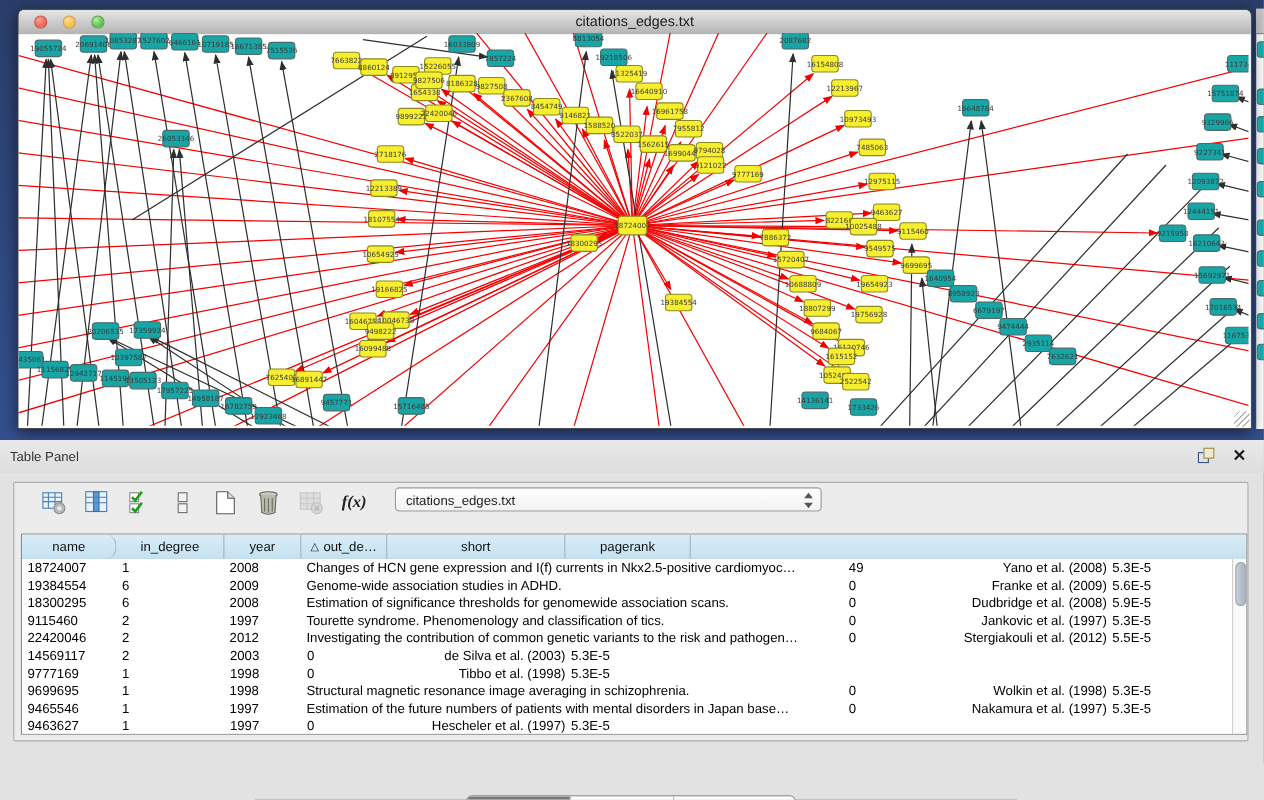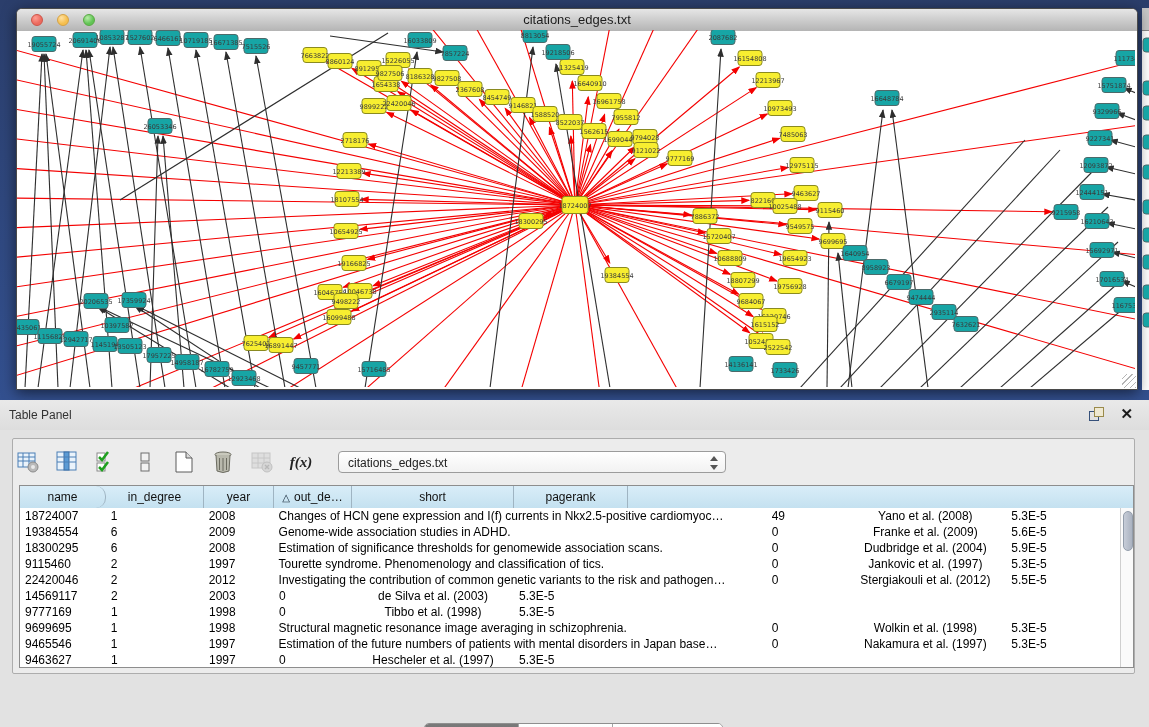--- a/index.html
+++ b/index.html
@@ -35,40 +35,40 @@
   #table-panel{position:absolute;left:0;top:400px;width:1149px;height:327px;background:#e2e2e2;}
   #panel-header{position:absolute;left:0;top:0;width:100%;height:30px;
                 background:linear-gradient(180deg,#e9e9e9,#dddddd);}
   #panel-title{position:absolute;left:9px;top:8px;font-size:12px;color:#333;}
   #float-icon{position:absolute;right:44px;top:7px;width:16px;height:16px;}
   #float-icon .sq1{position:absolute;left:0;top:4px;width:8px;height:8px;border:1.5px solid #35507a;}
   #float-icon .sq2{position:absolute;left:5px;top:0;width:8px;height:8px;border:1.5px solid #9a8a4a;background:#efe9d2;}
   #panel-close{position:absolute;right:16px;top:5px;font-size:15px;font-weight:bold;color:#1a1a1a;cursor:default;}
   #panel-card{position:absolute;left:12px;top:38px;width:1123px;height:236px;
               background:#ececec;border:1px solid #adadad;border-radius:2px;box-sizing:border-box;}
-  #toolbar{position:absolute;left:1px;top:4px;height:38px;display:flex;align-items:center;gap:11px;}
+  #toolbar{position:absolute;left:22px;top:4px;height:38px;display:flex;align-items:flex-start;gap:11px;}
   .tb-btn{width:28px;height:28px;display:flex;align-items:center;justify-content:center;}
   #fx-label{font-family:"Liberation Serif",serif;font-style:italic;font-weight:bold;font-size:15px;color:#222;}
   #table-selector{margin-left:12px;width:388px;height:22px;background:linear-gradient(180deg,#ffffff,#f2f2f2);
                   border:1px solid #9b9b9b;border-radius:4px;position:relative;
                   font-size:12px;color:#222;line-height:22px;padding-left:9px;box-sizing:border-box;}
   #table-selector .arrows{position:absolute;right:6px;top:3px;width:9px;height:16px;}
   #table-selector .up{position:absolute;top:1px;left:0;width:0;height:0;border-left:4px solid transparent;border-right:4px solid transparent;border-bottom:5px solid #555;}
   #table-selector .down{position:absolute;bottom:1px;left:0;width:0;height:0;border-left:4px solid transparent;border-right:4px solid transparent;border-top:5px solid #555;}
   #data-table{position:absolute;left:6px;top:46px;width:1115px;height:183px;
               background:#fff;border:1px solid #8d8d8d;box-sizing:border-box;overflow:hidden;}
   #thead{display:flex;height:22px;background:linear-gradient(180deg,#d9edf8,#c4e1f0);
          border-bottom:1px solid #8aa5b5;}
   .hcell{box-sizing:border-box;border-right:1px solid #9fb4c2;font-size:12px;color:#111;
          display:flex;align-items:center;justify-content:center;overflow:hidden;white-space:nowrap;}
   .sort-tri{font-size:10px;margin-right:4px;color:#123;}
   #tbody{position:absolute;left:0;top:22px;right:13px;bottom:0;overflow:hidden;}
   .trow{display:flex;height:16px;line-height:16px;background:#fff;}
   .tcell{box-sizing:border-box;font-size:12px;color:#000;overflow:hidden;white-space:nowrap;padding-left:5px;}
-  .tcell.center{text-align:center;padding-left:0;}
+  .tcell.center{text-align:right;padding-left:0;}
   #vscroll{position:absolute;right:0;top:22px;width:13px;bottom:0;background:#fafafa;border-left:1px solid #cfcfcf;box-sizing:border-box;}
   #vthumb{position:absolute;left:2px;top:3px;width:8px;height:38px;border-radius:5px;
           background:linear-gradient(90deg,#c7cdd8,#aab2c0);border:1px solid #939dab;}
   
   #tabbar{position:absolute;left:0;top:284px;width:100%;display:flex;justify-content:center;}
   #segctl{display:flex;border:1px solid #8f8f8f;border-radius:5px;overflow:hidden;background:#fdfdfd;
           box-shadow:0 1px 1px rgba(0,0,0,.15);}
   .seg{padding:3px 15px;font-size:12.5px;color:#1c1c1c;border-right:1px solid #a5a5a5;background:linear-gradient(180deg,#ffffff,#f0f0f0);}
   .seg:last-child{border-right:none;}
   .seg.active{background:linear-gradient(180deg,#7a7a7a,#6b6b6b);color:#efefef;}
@@ -589,21 +589,21 @@
               <div class="tcell" style="width: 78px;">0</div>
               <div class="tcell center" style="width: 162px;">Franke et al. (2009)</div>
               <div class="tcell" style="width: 114px;">5.6E-5</div>
             </div>
             <div class="trow">
               <div class="tcell" style="width: 86px;">18300295</div>
               <div class="tcell" style="width: 98px;">6</div>
               <div class="tcell" style="width: 70px;">2008</div>
               <div class="tcell" style="width: 494px;">Estimation of significance thresholds for genomewide association scans.</div>
               <div class="tcell" style="width: 78px;">0</div>
-              <div class="tcell center" style="width: 162px;">Dudbridge et al. (2004)</div>
+              <div class="tcell center" style="width: 162px;">Dudbridge et al. (2008)</div>
               <div class="tcell" style="width: 114px;">5.9E-5</div>
             </div>
             <div class="trow">
               <div class="tcell" style="width: 86px;">9115460</div>
               <div class="tcell" style="width: 98px;">2</div>
               <div class="tcell" style="width: 70px;">1997</div>
               <div class="tcell" style="width: 494px;">Tourette syndrome. Phenomenology and classification of tics.</div>
               <div class="tcell" style="width: 78px;">0</div>
               <div class="tcell center" style="width: 162px;">Jankovic et al. (1997)</div>
               <div class="tcell" style="width: 114px;">5.3E-5</div>

